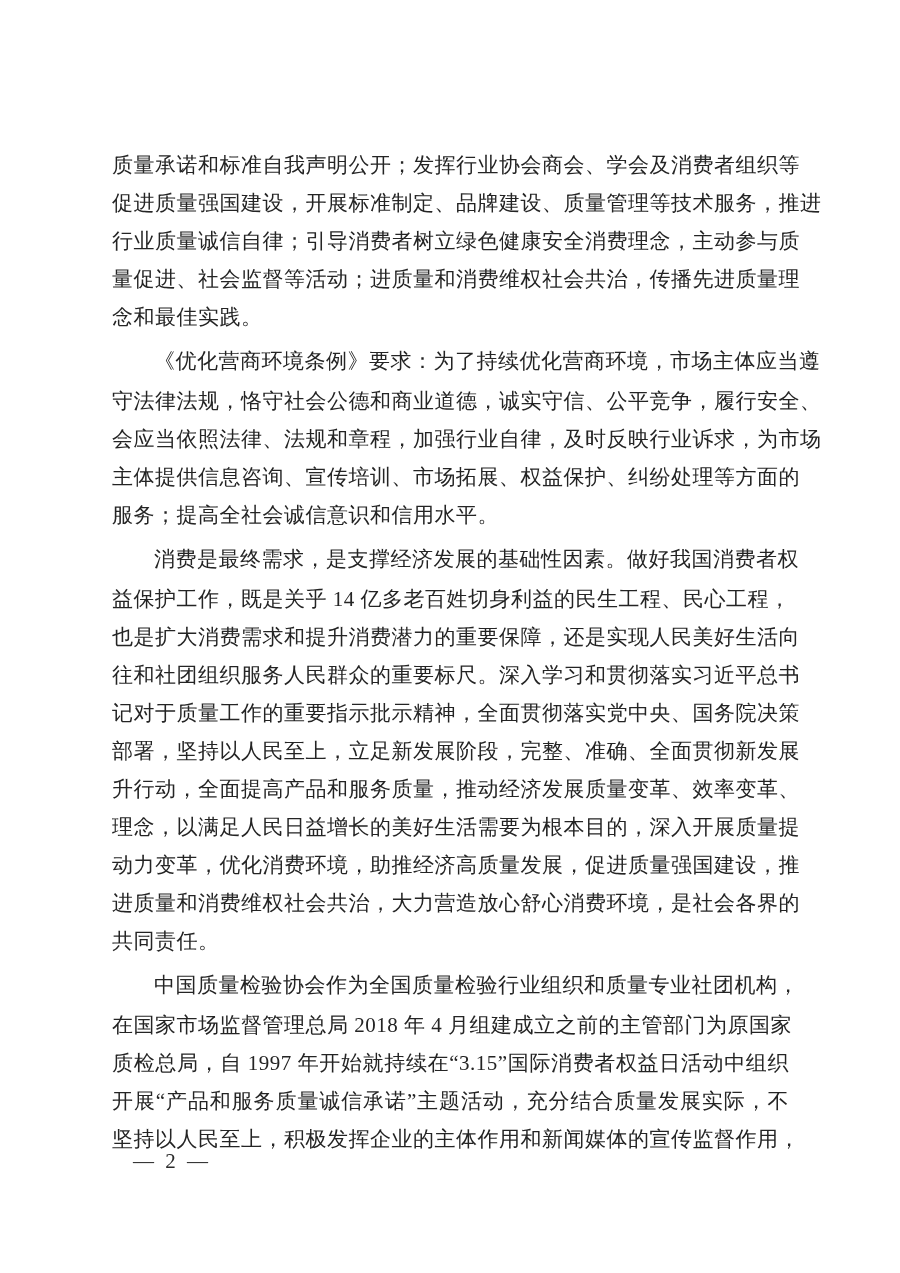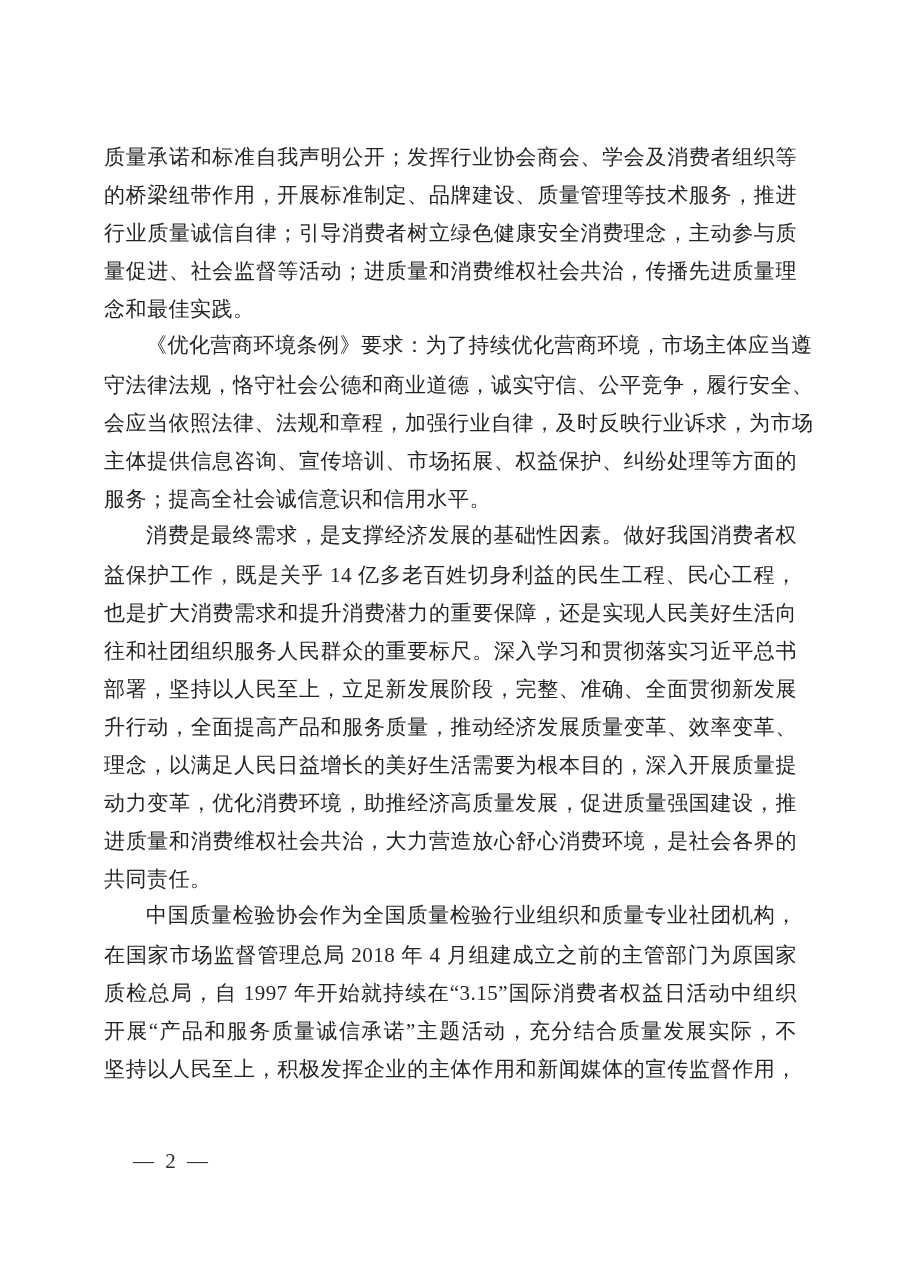--- a/index.html
+++ b/index.html
@@ -17,21 +17,21 @@
     color: #242424;
     overflow: hidden;
   }
   .text-block {
     position: absolute;
     left: 104px;
     top: 138px;
     width: 693px;
   }
   .paragraph {
-    margin: 0;
+    margin: 8px;
     padding: 0;
   }
   .line {
     height: 38px;
     line-height: 38px;
     font-size: 21px;
     letter-spacing: 0.5px;
     white-space: nowrap;
     text-align: justify;
     text-align-last: justify;
@@ -58,39 +58,40 @@
   }
 </style>
 </head>
 <body>
 
 <div class="page">
   <div class="text-block">
 
     <div class="paragraph">
       <div class="line">质量承诺和标准自我声明公开；发挥行业协会商会、学会及消费者组织等</div>
-      <div class="line">的桥梁纽带作用，开展标准制定、品牌建设、质量管理等技术服务，推进</div>
+      <div class="line">促进质量强国建设，开展标准制定、品牌建设、质量管理等技术服务，推进</div>
       <div class="line">行业质量诚信自律；引导消费者树立绿色健康安全消费理念，主动参与质</div>
       <div class="line">量促进、社会监督等活动；进质量和消费维权社会共治，传播先进质量理</div>
       <div class="line para-end">念和最佳实践。</div>
     </div>
 
     <div class="paragraph">
       <div class="line indent">《优化营商环境条例》要求：为了持续优化营商环境，市场主体应当遵</div>
       <div class="line">守法律法规，恪守社会公德和商业道德，诚实守信、公平竞争，履行安全、</div>
       <div class="line">会应当依照法律、法规和章程，加强行业自律，及时反映行业诉求，为市场</div>
       <div class="line">主体提供信息咨询、宣传培训、市场拓展、权益保护、纠纷处理等方面的</div>
       <div class="line para-end">服务；提高全社会诚信意识和信用水平。</div>
     </div>
 
     <div class="paragraph">
       <div class="line indent">消费是最终需求，是支撑经济发展的基础性因素。做好我国消费者权</div>
       <div class="line">益保护工作，既是关乎 14 亿多老百姓切身利益的民生工程、民心工程，</div>
       <div class="line">也是扩大消费需求和提升消费潜力的重要保障，还是实现人民美好生活向</div>
       <div class="line">往和社团组织服务人民群众的重要标尺。深入学习和贯彻落实习近平总书</div>
+      <div class="line">记对于质量工作的重要指示批示精神，全面贯彻落实党中央、国务院决策</div>
       <div class="line">部署，坚持以人民至上，立足新发展阶段，完整、准确、全面贯彻新发展</div>
       <div class="line">升行动，全面提高产品和服务质量，推动经济发展质量变革、效率变革、</div>
       <div class="line">理念，以满足人民日益增长的美好生活需要为根本目的，深入开展质量提</div>
       <div class="line">动力变革，优化消费环境，助推经济高质量发展，促进质量强国建设，推</div>
       <div class="line">进质量和消费维权社会共治，大力营造放心舒心消费环境，是社会各界的</div>
       <div class="line para-end">共同责任。</div>
     </div>
 
     <div class="paragraph">
       <div class="line indent">中国质量检验协会作为全国质量检验行业组织和质量专业社团机构，</div>

